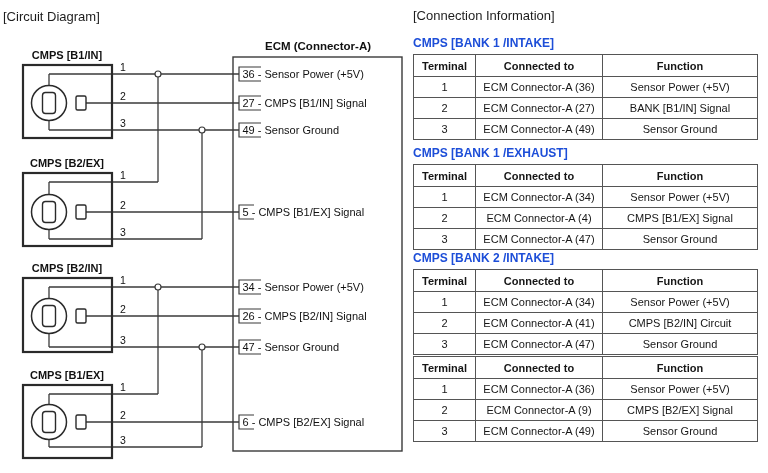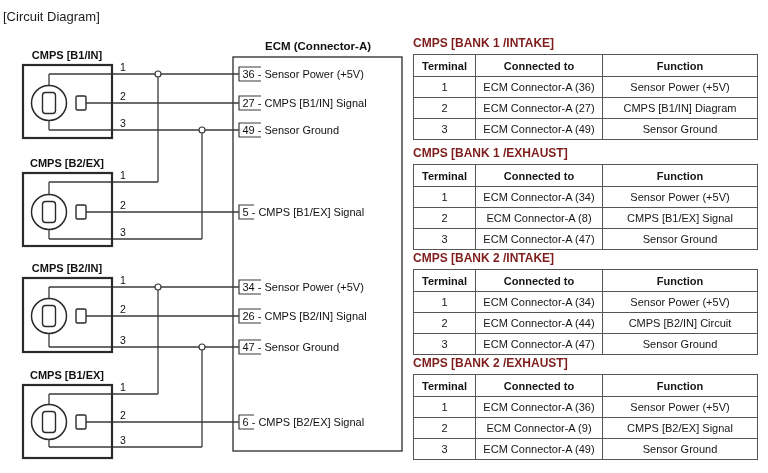--- a/index.html
+++ b/index.html
@@ -19,21 +19,21 @@
   .svg-title { font-size: 13px; fill: #1d1d1d; }
   .conn-label { font-size: 11px; font-weight: bold; fill: #111; text-anchor: middle; }
   .ecm-title { font-size: 11.5px; font-weight: bold; fill: #111; text-anchor: middle; }
   .pin-num { font-size: 10.5px; fill: #111; }
   .pin-text { font-size: 11px; fill: #111; }
 
   
   #conn-info { position: absolute; left: 411px; top: 0; width: 352px; height: 473px; }
   .panel-title { position: absolute; left: 2px; top: 8px; font-size: 13px; color: #1d1d1d; white-space: nowrap; }
   .section { position: absolute; left: 2px; width: 344px; }
-  .sec-heading { font-size: 12px; font-weight: bold; color: #7f1d1d; margin: 0 0 4px 0; white-space: nowrap; }
+  .sec-heading { font-size: 12px; font-weight: bold; color: #1d4ed8; margin: 0 0 4px 0; white-space: nowrap; }
   table.conn { border-collapse: collapse; table-layout: fixed; width: 344px; background: #fff; }
   table.conn th, table.conn td {
     border: 1px solid #555; text-align: center; vertical-align: middle;
     font-size: 11px; padding: 0 2px; overflow: hidden; white-space: nowrap; color: #161616;
   }
   table.conn th { font-weight: bold; height: 21px; }
   table.conn td { height: 20px; }
   col.c-term { width: 62px; }
   col.c-conn { width: 127px; }
   col.c-func { width: 155px; }
@@ -170,20 +170,21 @@
         <text class="pin-text" x="242.5" y="351">47 - Sensor Ground</text>
       </g>
       <g>
         <polyline class="pin-bracket" points="254,415 239,415 239,429 254,429"></polyline>
         <text class="pin-text" x="242.5" y="426">6 - CMPS [B2/EX] Signal</text>
       </g>
     </g>
   </svg>
 
   <div id="conn-info">
+    <div class="panel-title">[Connection Information]</div>
 
     <div class="section" style="top:36px">
       <div class="sec-heading">CMPS [BANK 1 /INTAKE]</div>
       <table class="conn">
         <colgroup>
             <col class="c-term">
             <col class="c-conn">
             <col class="c-func">
           </colgroup>
         <thead>
@@ -195,21 +196,21 @@
           </thead>
         <tbody>
           <tr>
             <td>1</td>
             <td>ECM Connector-A (36)</td>
             <td>Sensor Power (+5V)</td>
           </tr>
           <tr>
             <td>2</td>
             <td>ECM Connector-A (27)</td>
-            <td>CMPS [B1/IN] Diagram</td>
+            <td>BANK [B1/IN] Signal</td>
           </tr>
           <tr>
             <td>3</td>
             <td>ECM Connector-A (49)</td>
             <td>Sensor Ground</td>
           </tr>
         </tbody>
       </table>
     </div>
 
@@ -229,21 +230,21 @@
         </tr>
           </thead>
         <tbody>
           <tr>
             <td>1</td>
             <td>ECM Connector-A (34)</td>
             <td>Sensor Power (+5V)</td>
           </tr>
           <tr>
             <td>2</td>
-            <td>ECM Connector-A (8)</td>
+            <td>ECM Connector-A (4)</td>
             <td>CMPS [B1/EX] Signal</td>
           </tr>
           <tr>
             <td>3</td>
             <td>ECM Connector-A (47)</td>
             <td>Sensor Ground</td>
           </tr>
         </tbody>
       </table>
     </div>
@@ -264,34 +265,33 @@
         </tr>
           </thead>
         <tbody>
           <tr>
             <td>1</td>
             <td>ECM Connector-A (34)</td>
             <td>Sensor Power (+5V)</td>
           </tr>
           <tr>
             <td>2</td>
-            <td>ECM Connector-A (44)</td>
+            <td>ECM Connector-A (41)</td>
             <td>CMPS [B2/IN] Circuit</td>
           </tr>
           <tr>
             <td>3</td>
             <td>ECM Connector-A (47)</td>
             <td>Sensor Ground</td>
           </tr>
         </tbody>
       </table>
     </div>
 
     <div class="section" style="top:356px">
-      <div class="sec-heading">CMPS [BANK 2 /EXHAUST]</div>
       <table class="conn">
         <colgroup>
             <col class="c-term">
             <col class="c-conn">
             <col class="c-func">
           </colgroup>
         <thead>
             <tr>
           <th>Terminal</th>
           <th>Connected to</th>

